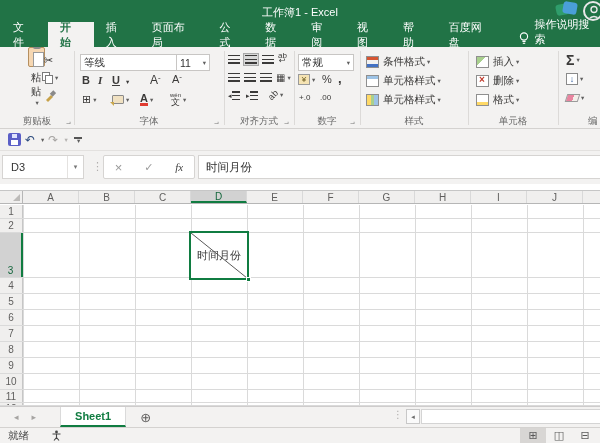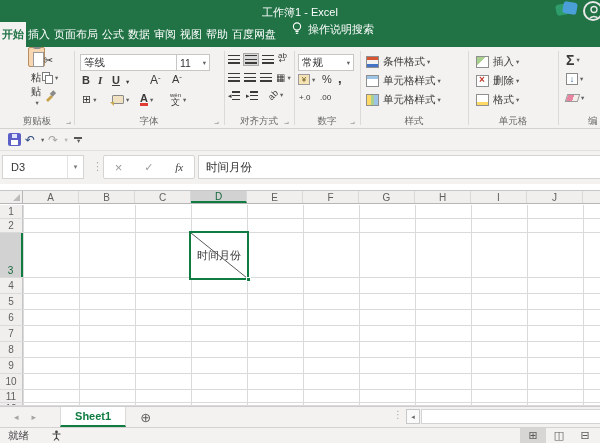--- a/index.html
+++ b/index.html
@@ -10,24 +10,24 @@
   
   .titlebar { left:0; top:0; width:600px; height:22px; background:#217346; color:#fff; }
   .title-text { left:0; right:0; top:5px; text-align:center; font-size:11px; color:#fff; }
   .cloud-ico { left:556px; top:2px; width:22px; height:18px; }
   .cloud-a { position:absolute; left:0; top:2px; width:13px; height:11px; background:#2f9d6b; border-radius:3px; transform:rotate(-12deg); }
   .cloud-b { position:absolute; left:7px; top:0; width:14px; height:12px; background:#4a9fd8; border-radius:3px; transform:rotate(10deg); }
   .avatar { left:583px; top:1px; width:20px; height:20px; border:2px solid #e8e8e8; border-radius:50%; color:#e8e8e8; overflow:hidden; }
 
   
   .tabrow { left:0; top:22px; width:600px; height:25px; background:#217346; display:flex; align-items:stretch; font-size:11px; color:#fff; }
-  .rtab { display:flex; align-items:center; padding:0 2px; cursor:default; }
+  .rtab { display:flex; align-items:center; padding:0 12px; cursor:default; }
   .rtab.file { padding:0 13px; }
   .rtab.active { background:#f3f2f1; color:#217346; font-weight:bold; }
-  .tellme { display:flex; align-items:flex-start; gap:6px; margin-left:14px; }
+  .tellme { display:flex; align-items:flex-end; gap:6px; margin-left:14px; }
 
   
   .ribbon { left:0; top:47px; width:600px; height:82px; background:#f3f2f1; border-bottom:1px solid #d4d2d0; overflow:hidden; }
   .group { position:absolute; top:0; height:82px; }
   .glabel { position:absolute; bottom:1px; left:0; right:0; text-align:center; font-size:9.5px; color:#696969; }
   .launcher { position:absolute; bottom:2px; right:3px; font-size:8px; color:#777; transform:rotate(180deg); line-height:8px; }
   .vdiv { position:absolute; top:4px; height:74px; width:1px; background:#dcdad8; }
   .dd { font-size:6.5px; color:#5f5f5f; margin-left:2px; }
   .btn { position:absolute; display:flex; align-items:center; justify-content:center; color:#3b3a39; }
   .combo { position:absolute; background:#fff; border:1px solid #c8c6c4; display:flex; align-items:center; font-size:10.5px; color:#333; padding:0 3px; justify-content:space-between; }
@@ -132,20 +132,21 @@
   </div>
   <div class="abs avatar">
     <svg width="18" height="18" viewBox="0 0 18 18">
         <circle cx="9" cy="6.5" r="3" fill="none" stroke="#e8e8e8" stroke-width="1.4"></circle>
         <path d="M3 17 Q9 10 15 17" fill="none" stroke="#e8e8e8" stroke-width="1.4"></path>
       </svg>
   </div>
 </div>
 
 <div class="abs tabrow">
+  <div class="rtab file">文件</div>
   <div class="rtab active">开始</div>
   <div class="rtab">插入</div>
   <div class="rtab">页面布局</div>
   <div class="rtab">公式</div>
   <div class="rtab">数据</div>
   <div class="rtab">审阅</div>
   <div class="rtab">视图</div>
   <div class="rtab">帮助</div>
   <div class="rtab">百度网盘</div>
   <div class="tellme">

